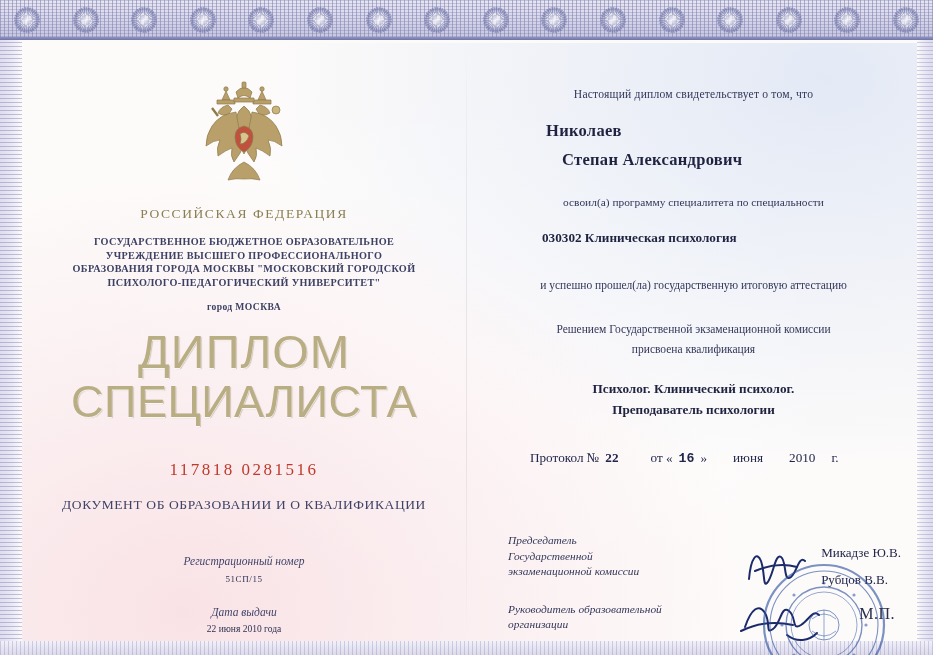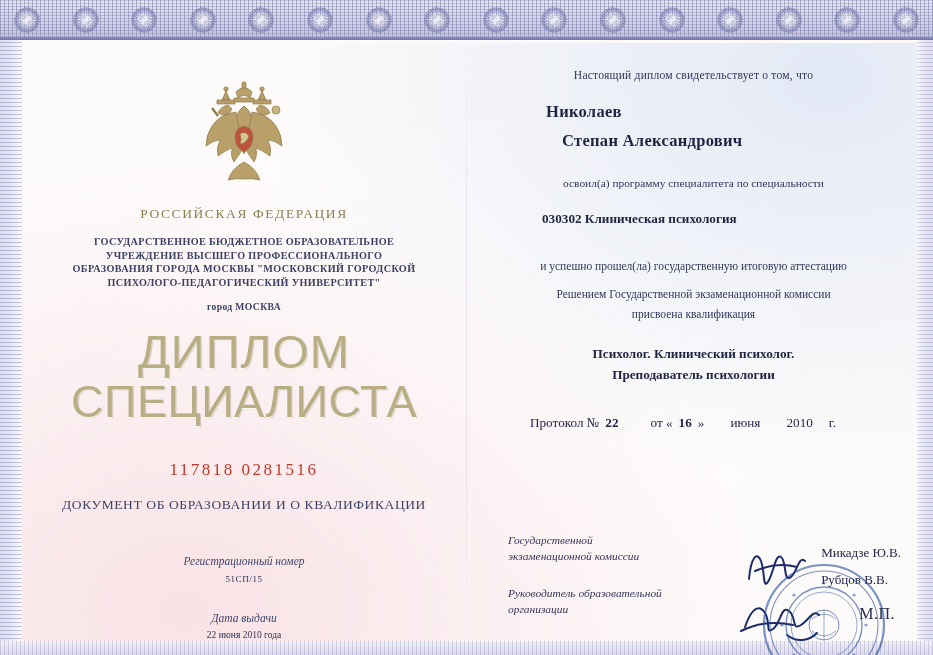--- a/index.html
+++ b/index.html
@@ -179,39 +179,39 @@
     font-style: italic;
     color: #41456a;
   }
   .reg-value {
     margin-top: 7px;
     font-size: 9px;
     letter-spacing: 0.6px;
     color: #2e3150;
   }
   .date-label {
-    margin-top: 28px;
+    margin-top: 22px;
     font-size: 11.5px;
     font-style: italic;
     color: #41456a;
   }
   .date-value {
     margin-top: 6px;
     font-size: 9.5px;
     color: #2e3150;
   }
 
   
   .right {
     position: absolute;
     left: 470px; top: 43px;
     width: 447px; height: 598px;
   }
   .r-intro {
-    margin-top: 26px;
+    margin-top: 45px;
     text-align: center;
     font-size: 11.6px;
     color: #333759;
     letter-spacing: 0.2px;
   }
   .r-name {
     margin-top: 20px;
     padding-left: 76px;
     font-size: 16.5px;
     font-weight: bold;
@@ -236,21 +236,21 @@
     font-weight: bold;
     color: #1f2340;
   }
   .r-gia {
     margin-top: 33px;
     text-align: center;
     font-size: 11.5px;
     color: #333759;
   }
   .r-decision {
-    margin-top: 12px;
+    margin-top: 28px;
     text-align: center;
     font-size: 11.5px;
     color: #333759;
     line-height: 20px;
   }
   .r-qual {
     margin-top: 19px;
     text-align: center;
     font-size: 13.2px;
     font-weight: bold;
@@ -262,21 +262,21 @@
     padding-left: 60px;
     font-size: 13.2px;
     color: #22264a;
     display: flex;
     align-items: baseline;
     gap: 6px;
   }
   .r-protocol .lbl { font-size: 13.2px; }
   .r-protocol .num { font-weight: bold; }
   .r-protocol .ot { margin-left: 26px; }
-  .r-protocol .day { font-weight: bold; }
+  .r-protocol .day { font-weight: bold; font-family: Liberation Mono, monospace; }
   .r-protocol .month { margin-left: 20px; }
   .r-protocol .year { margin-left: 20px; }
   .r-protocol .g { margin-left: 10px; }
 
   .sign-block {
     position: absolute;
     left: 38px; top: 490px;
     width: 250px;
     font-style: italic;
     font-size: 11.4px;
@@ -430,20 +430,21 @@
       <span class="num">22</span>
       <span class="ot">от «</span>
       <span class="day">16</span>
       <span>»</span>
       <span class="month">июня</span>
       <span class="year">2010</span>
       <span class="g">г.</span>
     </div>
 
     <div class="sign-block">
+      <div>Председатель</div>
       <div>Государственной</div>
       <div>экзаменационной комиссии</div>
       <div class="second">Руководитель образовательной</div>
       <div>организации</div>
     </div>
 
     <div class="officials">
       <div class="o1">Микадзе Ю.В.</div>
       <div class="o2">Рубцов В.В.</div>
     </div>

